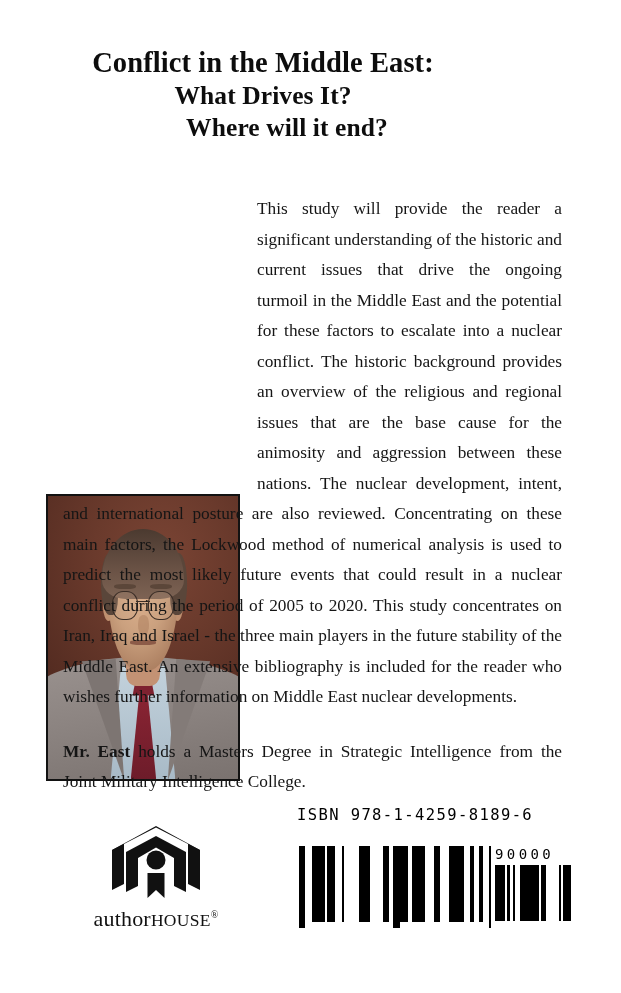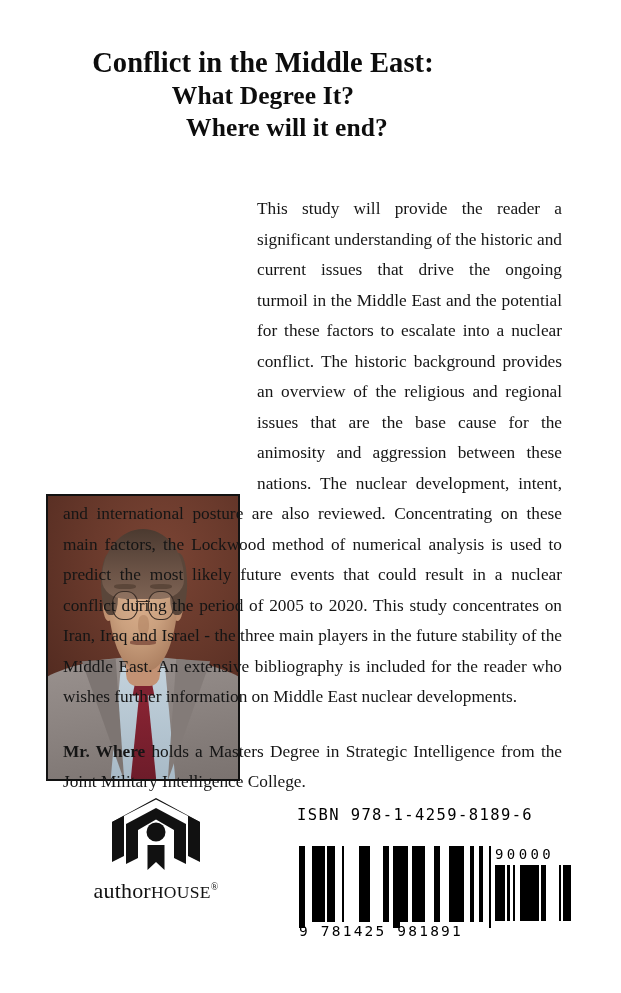--- a/index.html
+++ b/index.html
@@ -233,21 +233,21 @@
     width: 14%;
     height: 1.6%;
     background: #8c5b48;
     border-radius: 40%;
   }
 
   
   .logo {
     position: absolute;
     left: 66px;
-    top: 796px;
+    top: 824px;
     width: 180px;
     text-align: center;
   }
   .logo-mark {
     display: block;
     margin: 0 auto;
   }
   .logo-word {
     margin-top: 6px;
     font-size: 22px;
@@ -310,21 +310,21 @@
     color: #000000;
     margin-top: 1px;
     white-space: nowrap;
   }
 </style>
 </head>
 <body>
 
 <div class="title-block">
   <div class="title-line title-line-1">Conflict in the Middle East:</div>
-  <div class="title-line title-line-2">What Degree It?</div>
+  <div class="title-line title-line-2">What Drives It?</div>
   <div class="title-line title-line-3">Where will it end?</div>
 </div>
 
 <div class="photo">
   <div class="photo-inner">
     <div class="suit"></div>
     <div class="shirt"></div>
     <div class="lapel-l"></div>
     <div class="lapel-r"></div>
     <div class="tie"></div>
@@ -342,21 +342,21 @@
     <div class="glass-r"></div>
     <div class="bridge"></div>
     <div class="nose"></div>
     <div class="mouth"></div>
   </div>
 </div>
 
 <div class="copy">
   <div class="photo-float"></div>
   <p>This study will provide the reader a significant understanding of the historic and current issues that drive the ongoing turmoil in the Middle East and the potential for these factors to escalate into a nuclear conflict. The historic background provides an overview of the religious and regional issues that are the base cause for the animosity and aggression between these nations. The nuclear development, intent, and international posture are also reviewed. Concentrating on these main factors, the Lockwood method of numerical analysis is used to predict the most likely future events that could result in a nuclear conflict during the period of 2005 to 2020. This study concentrates on Iran, Iraq and Israel - the three main players in the future stability of the Middle East. An extensive bibliography is included for the reader who wishes further information on Middle East nuclear developments.</p>
-  <p><span class="author-name">Mr. Where</span><span> holds a Masters Degree in Strategic Intelligence from the Joint Military Intelligence College.</span></p>
+  <p><span class="author-name">Mr. East</span><span> holds a Masters Degree in Strategic Intelligence from the Joint Military Intelligence College.</span></p>
 </div>
 
 <div class="logo">
   <svg class="logo-mark" width="92" height="76" viewBox="0 0 92 76">
 
     <path d="M46 2 L90 26 L90 44 L78 38 L78 20 L46 3.5 Z" fill="#111111"></path>
     <path d="M46 2 L2 26 L2 44 L14 38 L14 20 L46 3.5 Z" fill="#111111"></path>
     <path d="M2 26 L2 66 L14 60 L14 20 Z" fill="#111111"></path>
     <path d="M90 26 L90 66 L78 60 L78 20 Z" fill="#111111"></path>
 
@@ -419,21 +419,20 @@
           <span style="width: 1.88235px; height: 76px;"></span>
           <span style="width: 5.64706px; height: 76px;"></span>
           <span style="width: 1.88235px; height: 76px;"></span>
           <span style="width: 5.64706px; height: 76px; background: transparent;"></span>
           <span style="width: 3.76471px; height: 76px;"></span>
           <span style="width: 5.64706px; height: 76px; background: transparent;"></span>
           <span style="width: 3.76471px; height: 76px;"></span>
           <span style="width: 5.64706px; height: 76px; background: transparent;"></span>
           <span style="width: 1.88235px; height: 82px;"></span>
         </div>
-      <div class="bc-digits">9 781425 981891</div>
     </div>
     <div class="bc-addon">
       <div class="addon-digits">90000</div>
       <div class="bars" id="bars-addon" style="height:56px">
           <span style="width: 3.30435px; height: 56px;"></span>
           <span style="width: 3.30435px; height: 56px;"></span>
           <span style="width: 1.65217px; height: 56px;"></span>
           <span style="width: 1.65217px; height: 56px;"></span>
           <span style="width: 1.65217px; height: 56px; background: transparent;"></span>
           <span style="width: 1.65217px; height: 56px;"></span>

